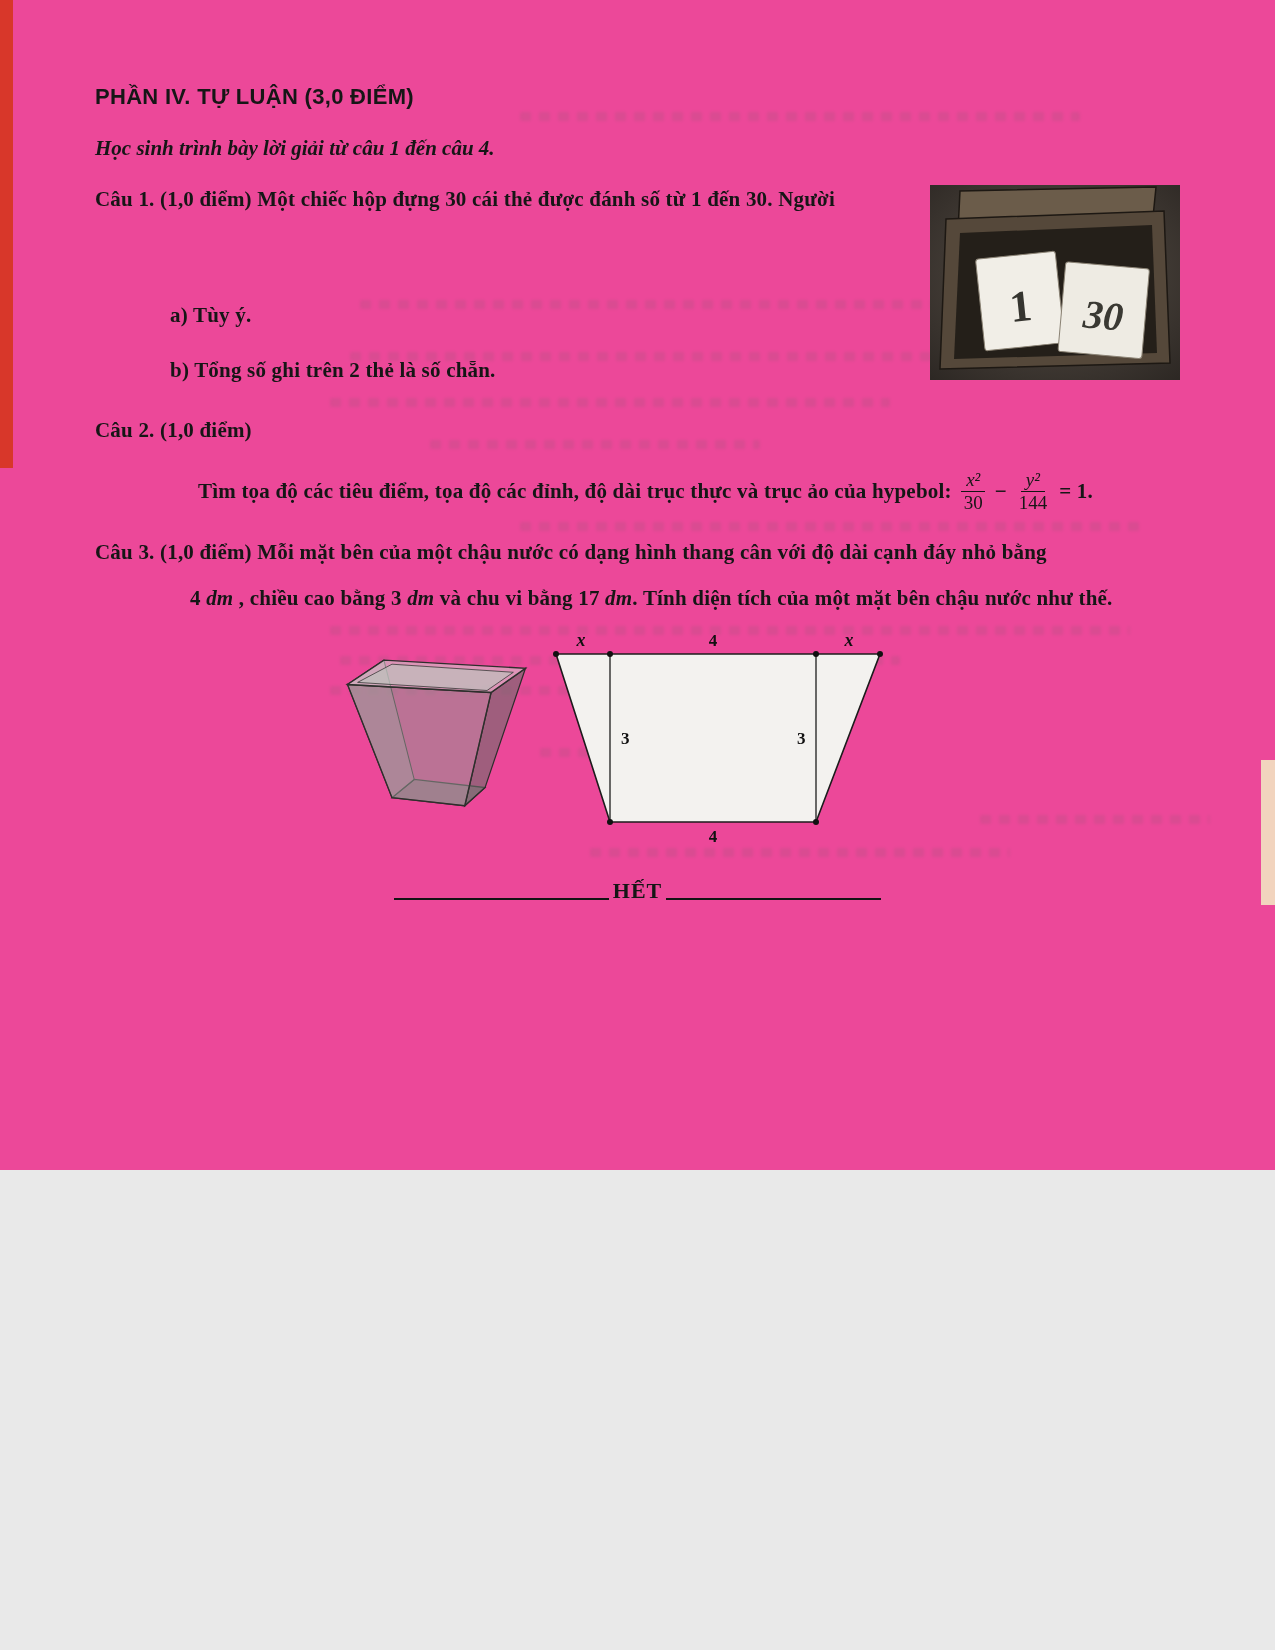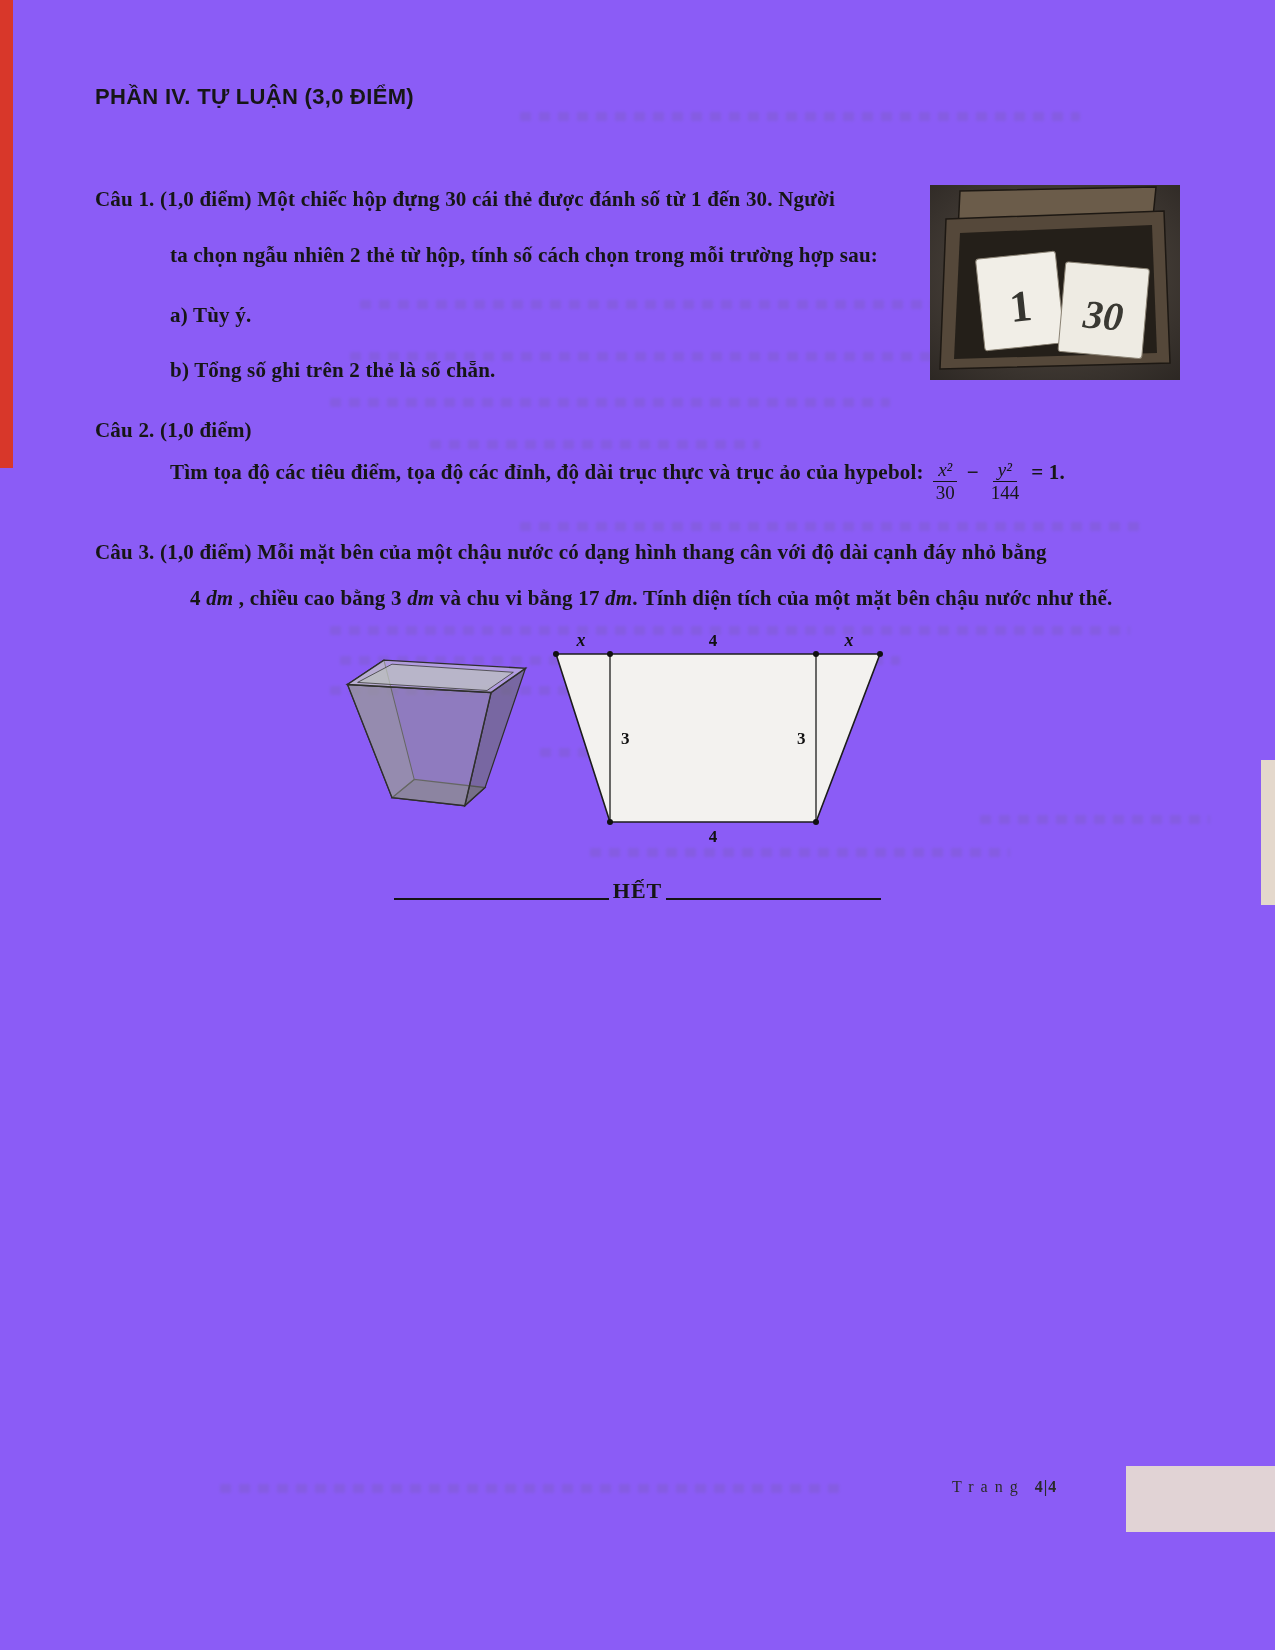--- a/index.html
+++ b/index.html
@@ -1,32 +1,32 @@
 <!DOCTYPE html>
 <html><head>
 <meta charset="utf-8">
 <style>
   html,body{margin:0;padding:0;background:#e9e9e9;}
-  .page{position:relative;width:1275px;height:1650px;background:#8b5cf6;margin:0 auto;overflow:hidden;
+  .page{position:relative;width:1275px;height:1170px;background:#ec4899;margin:0 auto;overflow:hidden;
         font-family:"Liberation Serif",serif;color:#161616;}
   .abs{position:absolute;}
   .sans{font-family:"Liberation Sans",sans-serif;}
   .b{font-weight:700;}
   .i{font-style:italic;}
   .t{font-size:21px;font-weight:700;letter-spacing:.2px;white-space:nowrap;}
 
   
   .stripe-red{position:absolute;left:0;top:0;width:13px;height:468px;background:#d8372a;}
   .stripe-yellow-right{position:absolute;left:1261px;top:760px;width:14px;height:145px;background:#f3edc4;opacity:.85;}
   .corner-yellow{position:absolute;left:1126px;top:1466px;width:149px;height:66px;background:#f6f1cd;opacity:.8;}
   .ghost{position:absolute;height:9px;border-radius:2px;opacity:.2;filter:blur(1.6px);
          background:repeating-linear-gradient(90deg, rgba(95,95,95,.65) 0 11px, rgba(95,95,95,0) 11px 19px);}
 
   
-  .formula-line{display:flex;gap:7px;}
+  .formula-line{display:flex;align-items:center;gap:7px;margin-left:28px;}
   .frac{display:inline-flex;flex-direction:column;align-items:center;font-size:19px;font-weight:400;line-height:1.05;}
   .frac .num{border-bottom:1.8px solid #141414;padding:0 5px 1px 5px;}
   .frac .den{padding:1px 5px 0 5px;}
   .op{font-size:21px;font-weight:700;}
 
   
   .het-row{display:flex;align-items:flex-end;justify-content:center;gap:4px;width:100%;}
   .het-line{width:215px;border-bottom:2px solid #141414;height:0;margin-bottom:4px;}
   .het-word{font-size:22px;font-weight:700;letter-spacing:1px;}
 
@@ -53,26 +53,26 @@
   <div class="ghost" style="left:520px;top:522px;width:620px;"></div>
   <div class="ghost" style="left:330px;top:626px;width:800px;"></div>
   <div class="ghost" style="left:340px;top:656px;width:560px;"></div>
   <div class="ghost" style="left:330px;top:686px;width:260px;"></div>
   <div class="ghost" style="left:540px;top:748px;width:300px;"></div>
   <div class="ghost" style="left:980px;top:815px;width:230px;"></div>
   <div class="ghost" style="left:590px;top:848px;width:420px;"></div>
   <div class="ghost" style="left:220px;top:1484px;width:620px;"></div>
 
   <div class="abs sans b" style="left:95px;top:84px;font-size:22px;letter-spacing:.3px;">PHẦN IV. TỰ LUẬN (3,0 ĐIỂM)</div>
+  <div class="abs b i" style="left:95px;top:136px;font-size:21px;">Học sinh trình bày lời giải từ câu 1 đến câu 4.</div>
 
   <div class="abs t" style="left:95px;top:187px;">
     <span class="b">Câu 1. (1,0 điểm)</span>
     <span>Một chiếc hộp đựng 30 cái thẻ được đánh số từ 1 đến 30. Người</span>
   </div>
-  <div class="abs t" style="left:170px;top:243px;">ta chọn ngẫu nhiên 2 thẻ từ hộp, tính số cách chọn trong mỗi trường hợp sau:</div>
 
   <div class="abs t" style="left:170px;top:303px;">
     <span class="b">a)</span>
     <span>Tùy ý.</span>
   </div>
   <div class="abs t" style="left:170px;top:358px;">
     <span class="b">b)</span>
     <span>Tổng số ghi trên 2 thẻ là số chẵn.</span>
   </div>
 

